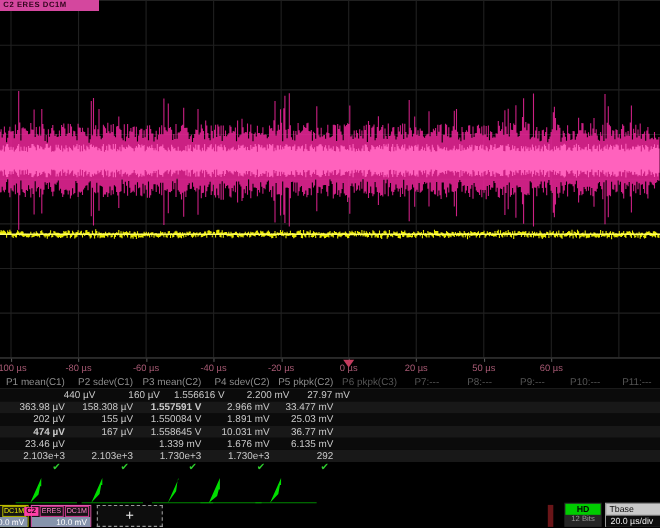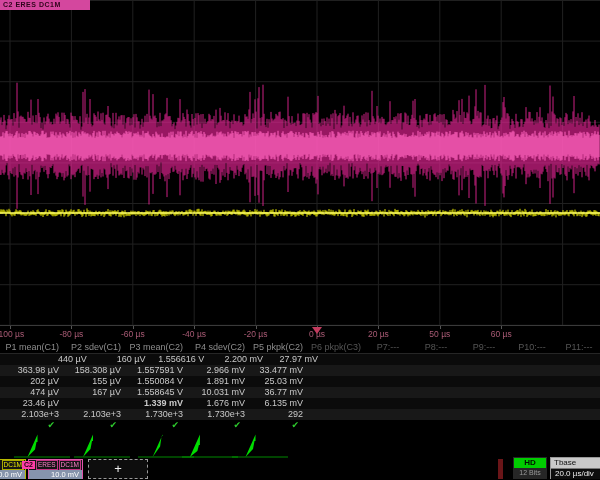--- a/index.html
+++ b/index.html
@@ -140,21 +140,21 @@
         <span class="tcell" style="width: 56px;"></span>
         <span class="tcell" style="width: 48px;"></span>
         <span class="tcell" style="width: 48px;"></span>
         <span class="tcell" style="width: 48px;"></span>
         <span class="tcell" style="width: 48px;"></span>
         <span class="tcell" style="width: 46px;"></span>
       </div>
       <div class="trow stripe">
         <span class="tcell" style="width: 64px;">363.98 µV</span>
         <span class="tcell" style="width: 62px;">158.308 µV</span>
-        <span class="tcell" style="width: 62px;">1.557591 V</span>
+        <span class="tcell" style="width: 62px; font-weight: bold;">1.557591 V</span>
         <span class="tcell" style="width: 62px;">2.966 mV</span>
         <span class="tcell" style="width: 58px;">33.477 mV</span>
         <span class="tcell" style="width: 56px;"></span>
         <span class="tcell" style="width: 48px;"></span>
         <span class="tcell" style="width: 48px;"></span>
         <span class="tcell" style="width: 48px;"></span>
         <span class="tcell" style="width: 48px;"></span>
         <span class="tcell" style="width: 46px;"></span>
       </div>
       <div class="trow dark">
@@ -164,36 +164,36 @@
         <span class="tcell" style="width: 62px;">1.891 mV</span>
         <span class="tcell" style="width: 58px;">25.03 mV</span>
         <span class="tcell" style="width: 56px;"></span>
         <span class="tcell" style="width: 48px;"></span>
         <span class="tcell" style="width: 48px;"></span>
         <span class="tcell" style="width: 48px;"></span>
         <span class="tcell" style="width: 48px;"></span>
         <span class="tcell" style="width: 46px;"></span>
       </div>
       <div class="trow stripe">
-        <span class="tcell" style="width: 64px;">474 µV</span>
+        <span class="tcell" style="width: 64px; font-weight: bold;">474 µV</span>
         <span class="tcell" style="width: 62px;">167 µV</span>
         <span class="tcell" style="width: 62px;">1.558645 V</span>
         <span class="tcell" style="width: 62px;">10.031 mV</span>
         <span class="tcell" style="width: 58px;">36.77 mV</span>
         <span class="tcell" style="width: 56px;"></span>
         <span class="tcell" style="width: 48px;"></span>
         <span class="tcell" style="width: 48px;"></span>
         <span class="tcell" style="width: 48px;"></span>
         <span class="tcell" style="width: 48px;"></span>
         <span class="tcell" style="width: 46px;"></span>
       </div>
       <div class="trow dark">
         <span class="tcell" style="width: 64px;">23.46 µV</span>
         <span class="tcell" style="width: 62px; margin-top: 32px;">1.399 µV</span>
-        <span class="tcell" style="width: 62px; font-weight: bold;">1.339 mV</span>
+        <span class="tcell" style="width: 62px;">1.339 mV</span>
         <span class="tcell" style="width: 62px;">1.676 mV</span>
         <span class="tcell" style="width: 58px;">6.135 mV</span>
         <span class="tcell" style="width: 56px;"></span>
         <span class="tcell" style="width: 48px;"></span>
         <span class="tcell" style="width: 48px;"></span>
         <span class="tcell" style="width: 48px;"></span>
         <span class="tcell" style="width: 48px;"></span>
         <span class="tcell" style="width: 46px;"></span>
       </div>
       <div class="trow stripe">

